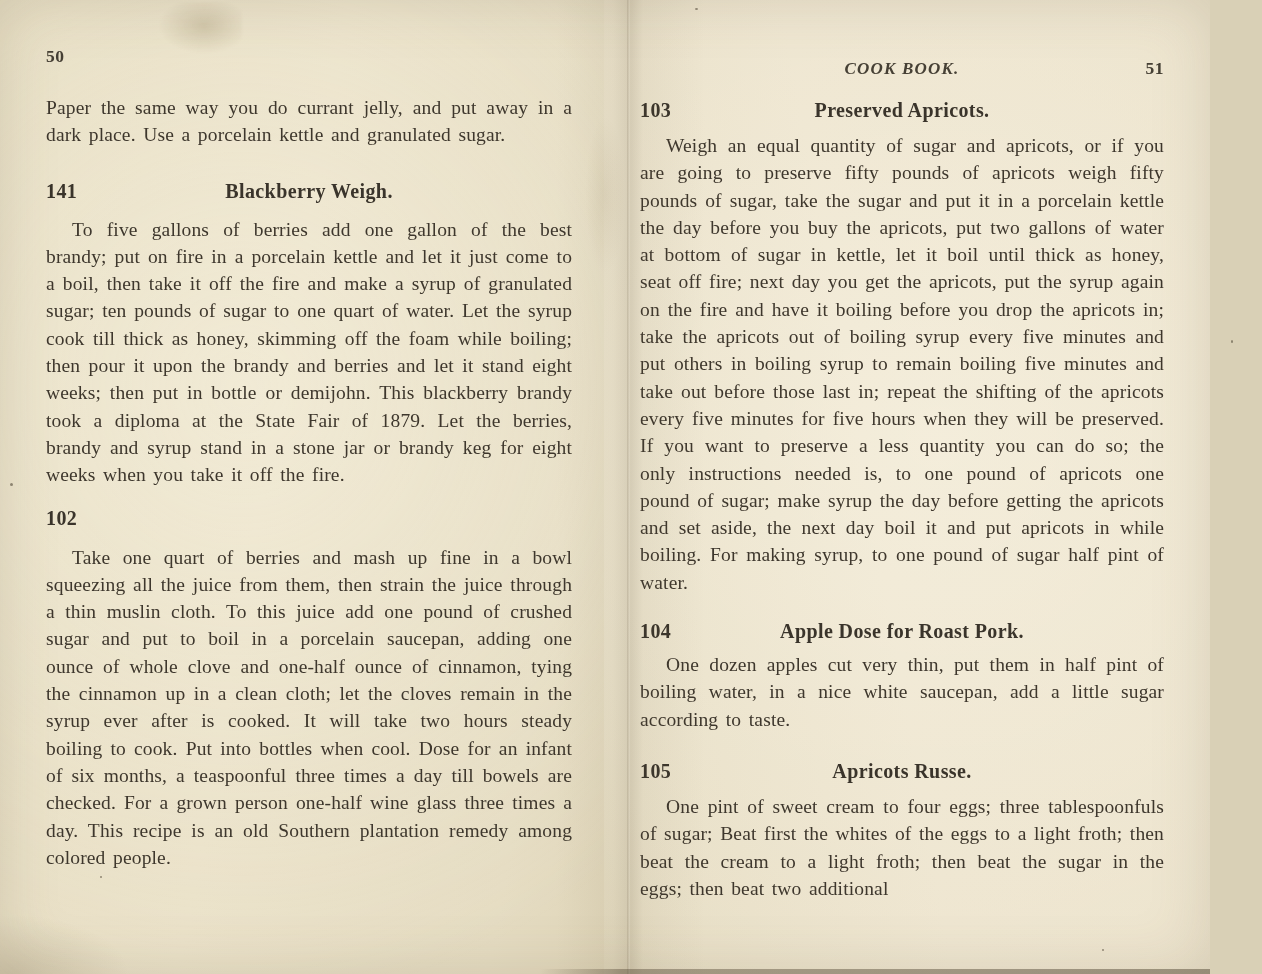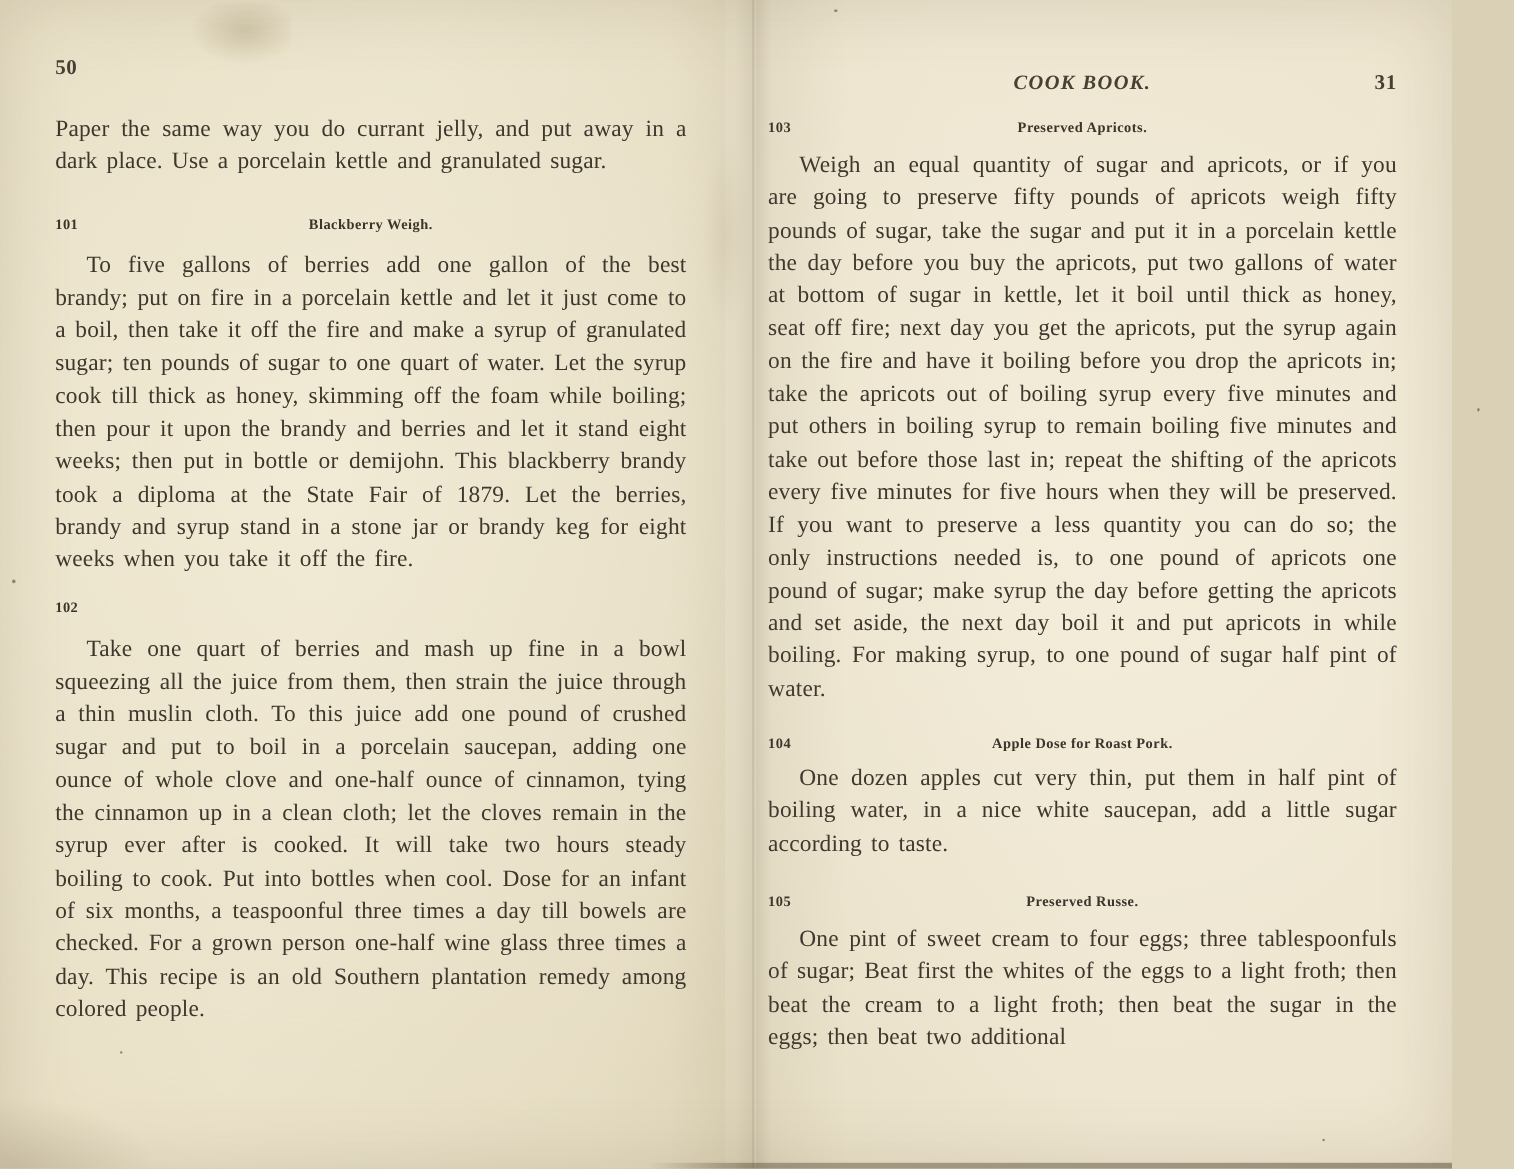--- a/index.html
+++ b/index.html
@@ -65,21 +65,21 @@
     letter-spacing: 0.15px;
     color: #3e372d;
     margin: 0;
   }
   .indent { text-indent: 26px; }
   .intro { margin-top: 27px; }
 
   .recipe-head {
     display: flex;
     align-items: center;
-    font-size: 12px;
+    font-size: 20px;
     font-weight: bold;
     letter-spacing: 0.4px;
     color: #3a342b;
     gap: 44px;
   }
   .recipe-head .recipe-num {
     min-width: 64px;
     font-weight: bold;
   }
   .recipe-head .recipe-title {
@@ -170,42 +170,42 @@
     <div class="page-inner-left">
       <div class="running-head">
         <span class="pagenum">50</span>
         <span class="spacer"></span>
       </div>
 
       <p class="body-text intro">Paper the same way you do currant jelly, and put away in a dark place.  Use a porcelain kettle and granulated sugar.</p>
 
       <div class="sec-101">
         <div class="recipe-head">
-          <span class="recipe-num">101</span>
+          <span class="recipe-num">141</span>
           <span class="recipe-title">Blackberry Weigh.</span>
           <span class="spacer" style="width:64px"></span>
         </div>
         <p class="body-text indent recipe-body">To five gallons of berries add one gallon of the best brandy; put on fire in a porcelain kettle and let it just come to a boil, then take it off the fire and make a syrup of granulated sugar; ten pounds of sugar to one quart of water.  Let the syrup cook till thick as honey, skimming off the foam while boiling; then pour it upon the brandy and berries and let it stand eight weeks; then put in bottle or demijohn.  This blackberry brandy took a diploma at the State Fair of 1879.  Let the berries, brandy and syrup stand in a stone jar or brandy keg for eight weeks when you take it off the fire.</p>
       </div>
 
       <div class="sec-102">
         <div class="recipe-head">
           <span class="recipe-num">102</span>
         </div>
         <p class="body-text indent recipe-body">Take one quart of berries and mash up fine in a bowl squeezing all the juice from them, then strain the juice through a thin muslin cloth.  To this juice add one pound of crushed sugar and put to boil in a porcelain saucepan, adding one ounce of whole clove and one-half ounce of cinnamon, tying the cinnamon up in a clean cloth; let the cloves remain in the syrup ever after is cooked.  It will take two hours steady boiling to cook.  Put into bottles when cool.  Dose for an infant of six months, a teaspoonful three times a day till bowels are checked.  For a grown person one-half wine glass three times a day.  This recipe is an old Southern plantation remedy among colored people.</p>
       </div>
     </div>
   </div>
 
   <div class="page page-right">
     <div class="page-inner-right">
       <div class="running-head">
         <span class="spacer"></span>
         <span class="book-title">COOK  BOOK.</span>
-        <span class="pagenum right">31</span>
+        <span class="pagenum right">51</span>
       </div>
 
       <div class="sec-103">
         <div class="recipe-head">
           <span class="recipe-num">103</span>
           <span class="recipe-title">Preserved Apricots.</span>
           <span class="spacer" style="width:64px"></span>
         </div>
         <p class="body-text indent recipe-body">Weigh an equal quantity of sugar and apricots, or if you are going to preserve fifty pounds of apricots weigh fifty pounds of sugar, take the sugar and put it in a porcelain kettle the day before you buy the apricots, put two gallons of water at bottom of sugar in kettle, let it boil until thick as honey, seat off fire; next day you get the apricots, put the syrup again on the fire and have it boiling before you drop the apricots in; take the apricots out of boiling syrup every five minutes and put others in boiling syrup to remain boiling five minutes and take out before those last in; repeat the shifting of the apricots every five minutes for five hours when they will be preserved.  If you want to preserve a less quantity you can do so; the only instructions needed is, to one pound of apricots one pound of sugar; make syrup the day before getting the apricots and set aside, the next day boil it and put apricots in while boiling.  For making syrup, to one pound of sugar half pint of water.</p>
       </div>
@@ -215,21 +215,21 @@
           <span class="recipe-num">104</span>
           <span class="recipe-title">Apple Dose for Roast Pork.</span>
           <span class="spacer" style="width:64px"></span>
         </div>
         <p class="body-text indent recipe-body">One dozen apples cut very thin, put them in half pint of boiling water, in a nice white saucepan, add a little sugar according to taste.</p>
       </div>
 
       <div class="sec-105">
         <div class="recipe-head">
           <span class="recipe-num">105</span>
-          <span class="recipe-title">Preserved Russe.</span>
+          <span class="recipe-title">Apricots Russe.</span>
           <span class="spacer" style="width:64px"></span>
         </div>
         <p class="body-text indent recipe-body">One pint of sweet cream to four eggs; three tablespoonfuls of sugar;  Beat first the whites of the eggs to a light froth; then beat the cream to a light froth; then beat the sugar in the eggs; then beat two additional</p>
       </div>
     </div>
   </div>
 
   <div class="gutter-shadow"></div>
   <div class="gutter-crease"></div>
   <div class="smudge-top"></div>

